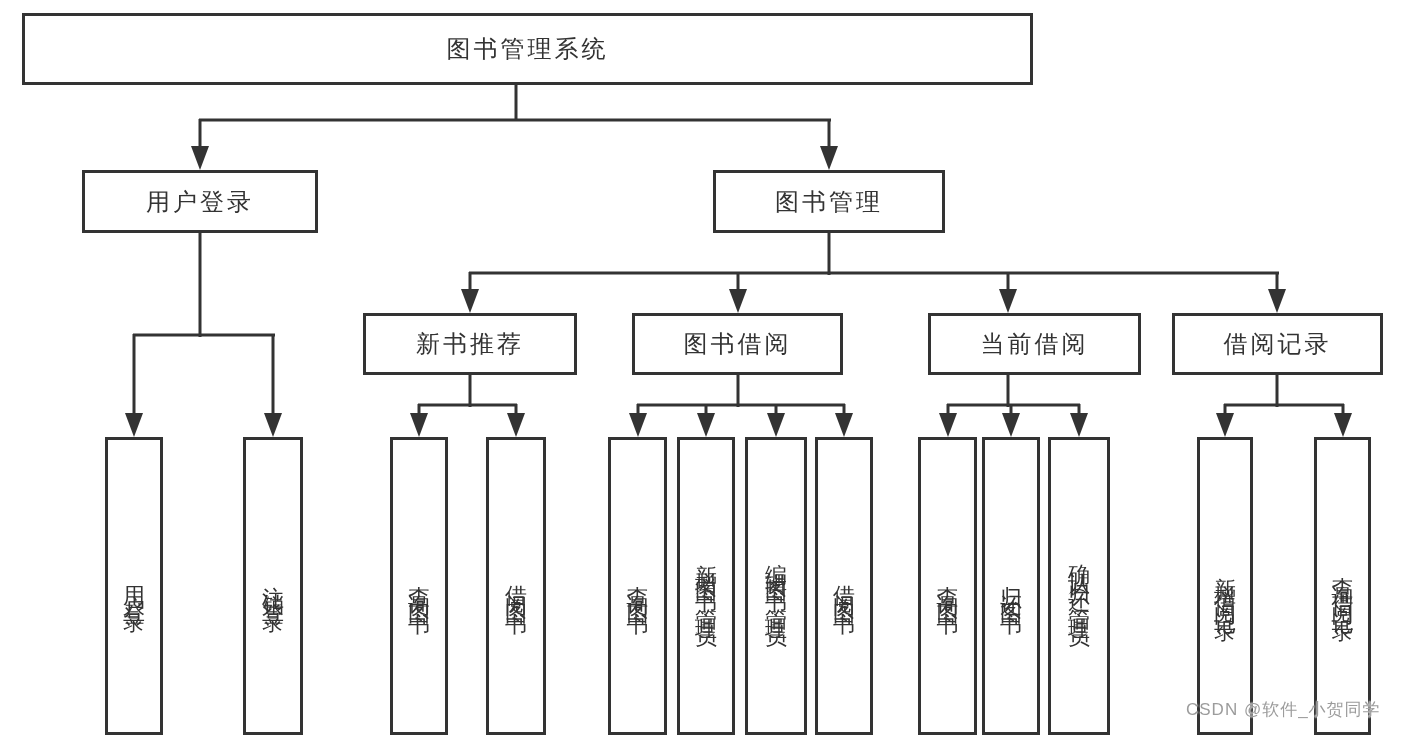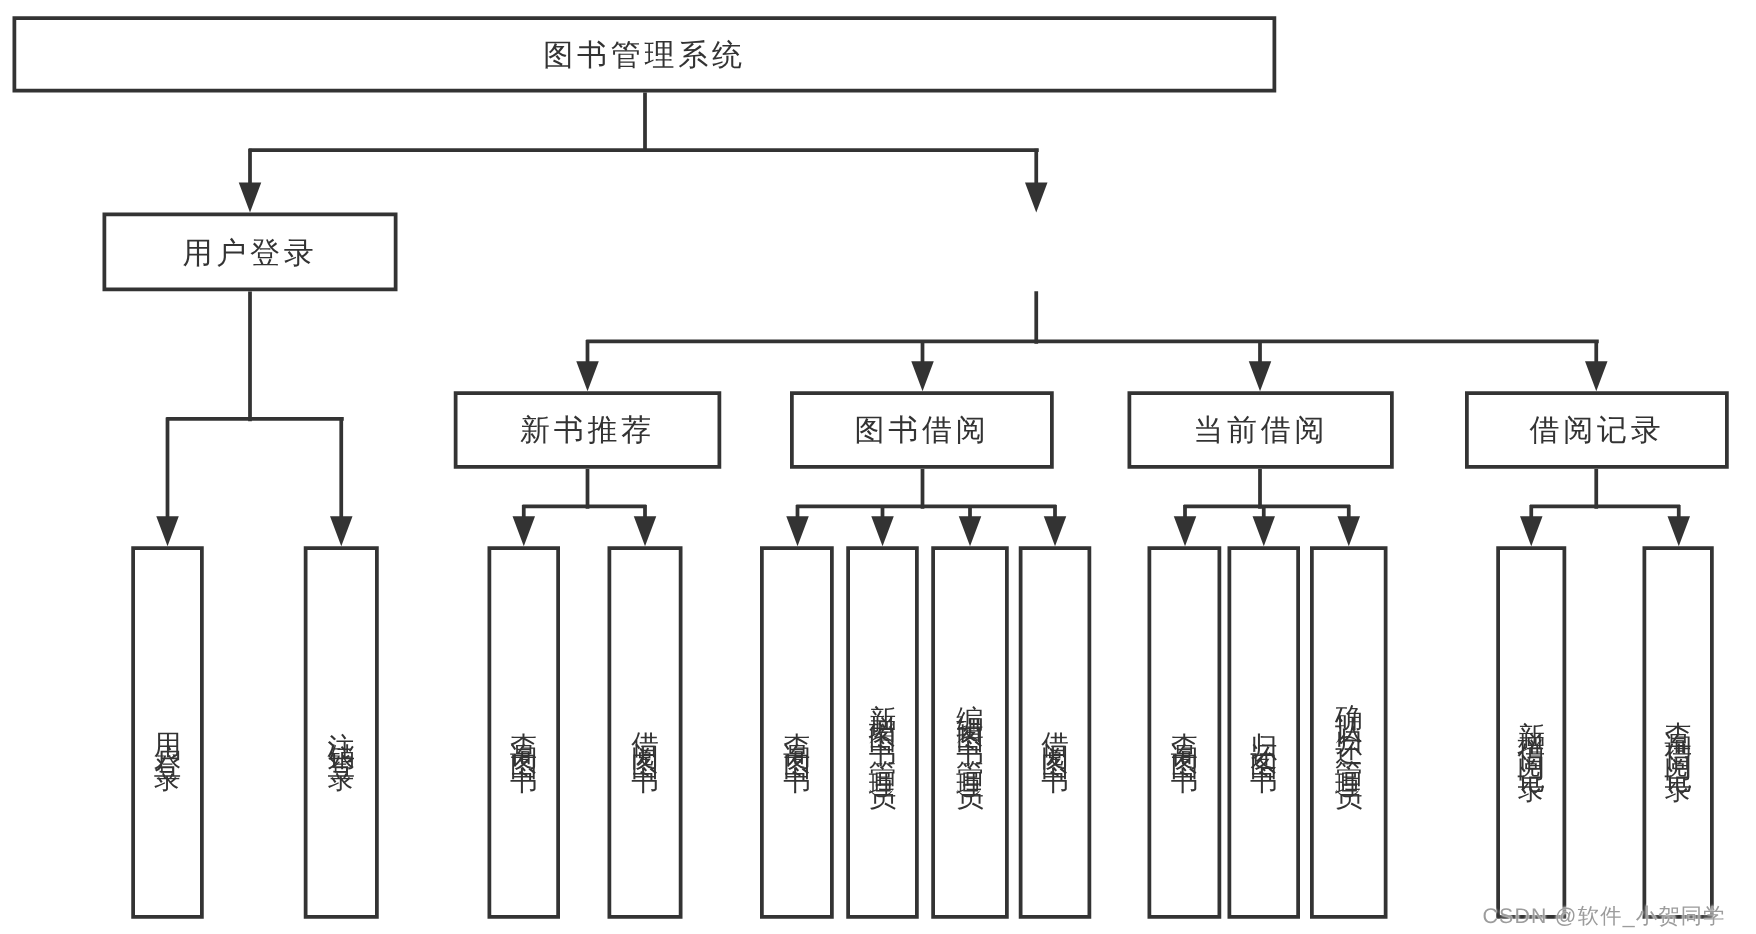--- a/index.html
+++ b/index.html
@@ -17,21 +17,21 @@
     position:absolute;box-sizing:border-box;border:3px solid var(--line);
     background:#ffffff;display:flex;align-items:center;justify-content:center;
     color:var(--text);
   }
   .node.h span{font-size:24px;letter-spacing:3px;white-space:nowrap;}
   .node.v span{
     writing-mode:vertical-rl;text-orientation:mixed;
     font-size:22px;letter-spacing:9px;line-height:1;white-space:nowrap;
   }
   .watermark{
-    position:absolute;left:1186px;top:721px;font-size:17px;letter-spacing:1px;
+    position:absolute;left:1186px;top:698px;font-size:17px;letter-spacing:1px;
     color:var(--watermark);white-space:nowrap;
     text-shadow:0 0 2px #ffffff,0 0 2px #ffffff;
   }
 </style>
 </head>
 <body>
 
 <div class="stage">
 
   <svg class="connectors" viewBox="0 0 1405 747" aria-hidden="true">
@@ -89,35 +89,38 @@
     <polygon points="1070,413 1088,413 1079,437"></polygon>
 
     <line x1="1277" y1="375" x2="1277" y2="407"></line>
     <line x1="1224" y1="405" x2="1344" y2="405"></line>
     <line x1="1225" y1="404" x2="1225" y2="414"></line>
     <polygon points="1216,413 1234,413 1225,437"></polygon>
     <line x1="1343" y1="404" x2="1343" y2="414"></line>
     <polygon points="1334,413 1352,413 1343,437"></polygon>
   </svg>
 
-  <div class="node h" style="left:10px;top:13px;width:1011px;height:61px">
+  <div class="node h" style="left:22px;top:13px;width:1011px;height:72px">
     <span>图书管理系统</span>
   </div>
 
   <div class="node h" style="left:82px;top:170px;width:236px;height:63px">
     <span>用户登录</span>
+  </div>
+  <div class="node h" style="left:713px;top:170px;width:232px;height:63px">
+    <span>图书管理</span>
   </div>
 
   <div class="node h" style="left:632px;top:313px;width:211px;height:62px">
     <span>图书借阅</span>
   </div>
   <div class="node h" style="left:363px;top:313px;width:214px;height:62px">
     <span>新书推荐</span>
   </div>
-  <div class="node h" style="left:902px;top:313px;width:213px;height:62px">
+  <div class="node h" style="left:928px;top:313px;width:213px;height:62px">
     <span>当前借阅</span>
   </div>
   <div class="node h" style="left:1172px;top:313px;width:211px;height:62px">
     <span>借阅记录</span>
   </div>
 
   <div class="node v" style="left:105px;top:437px;width:58px;height:298px">
     <span>用户登录</span>
   </div>
   <div class="node v" style="left:243px;top:437px;width:60px;height:298px">

